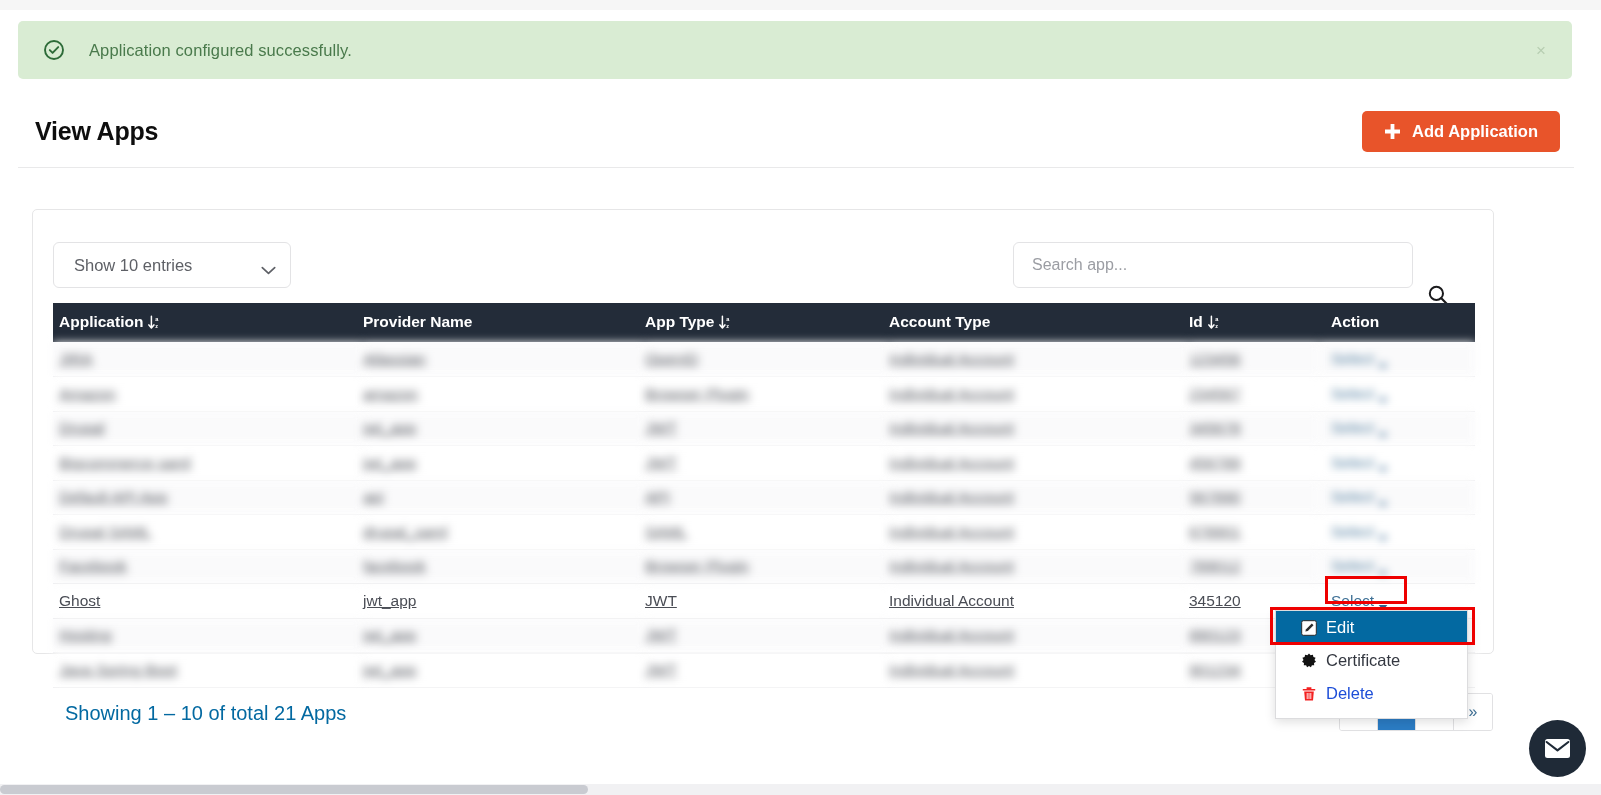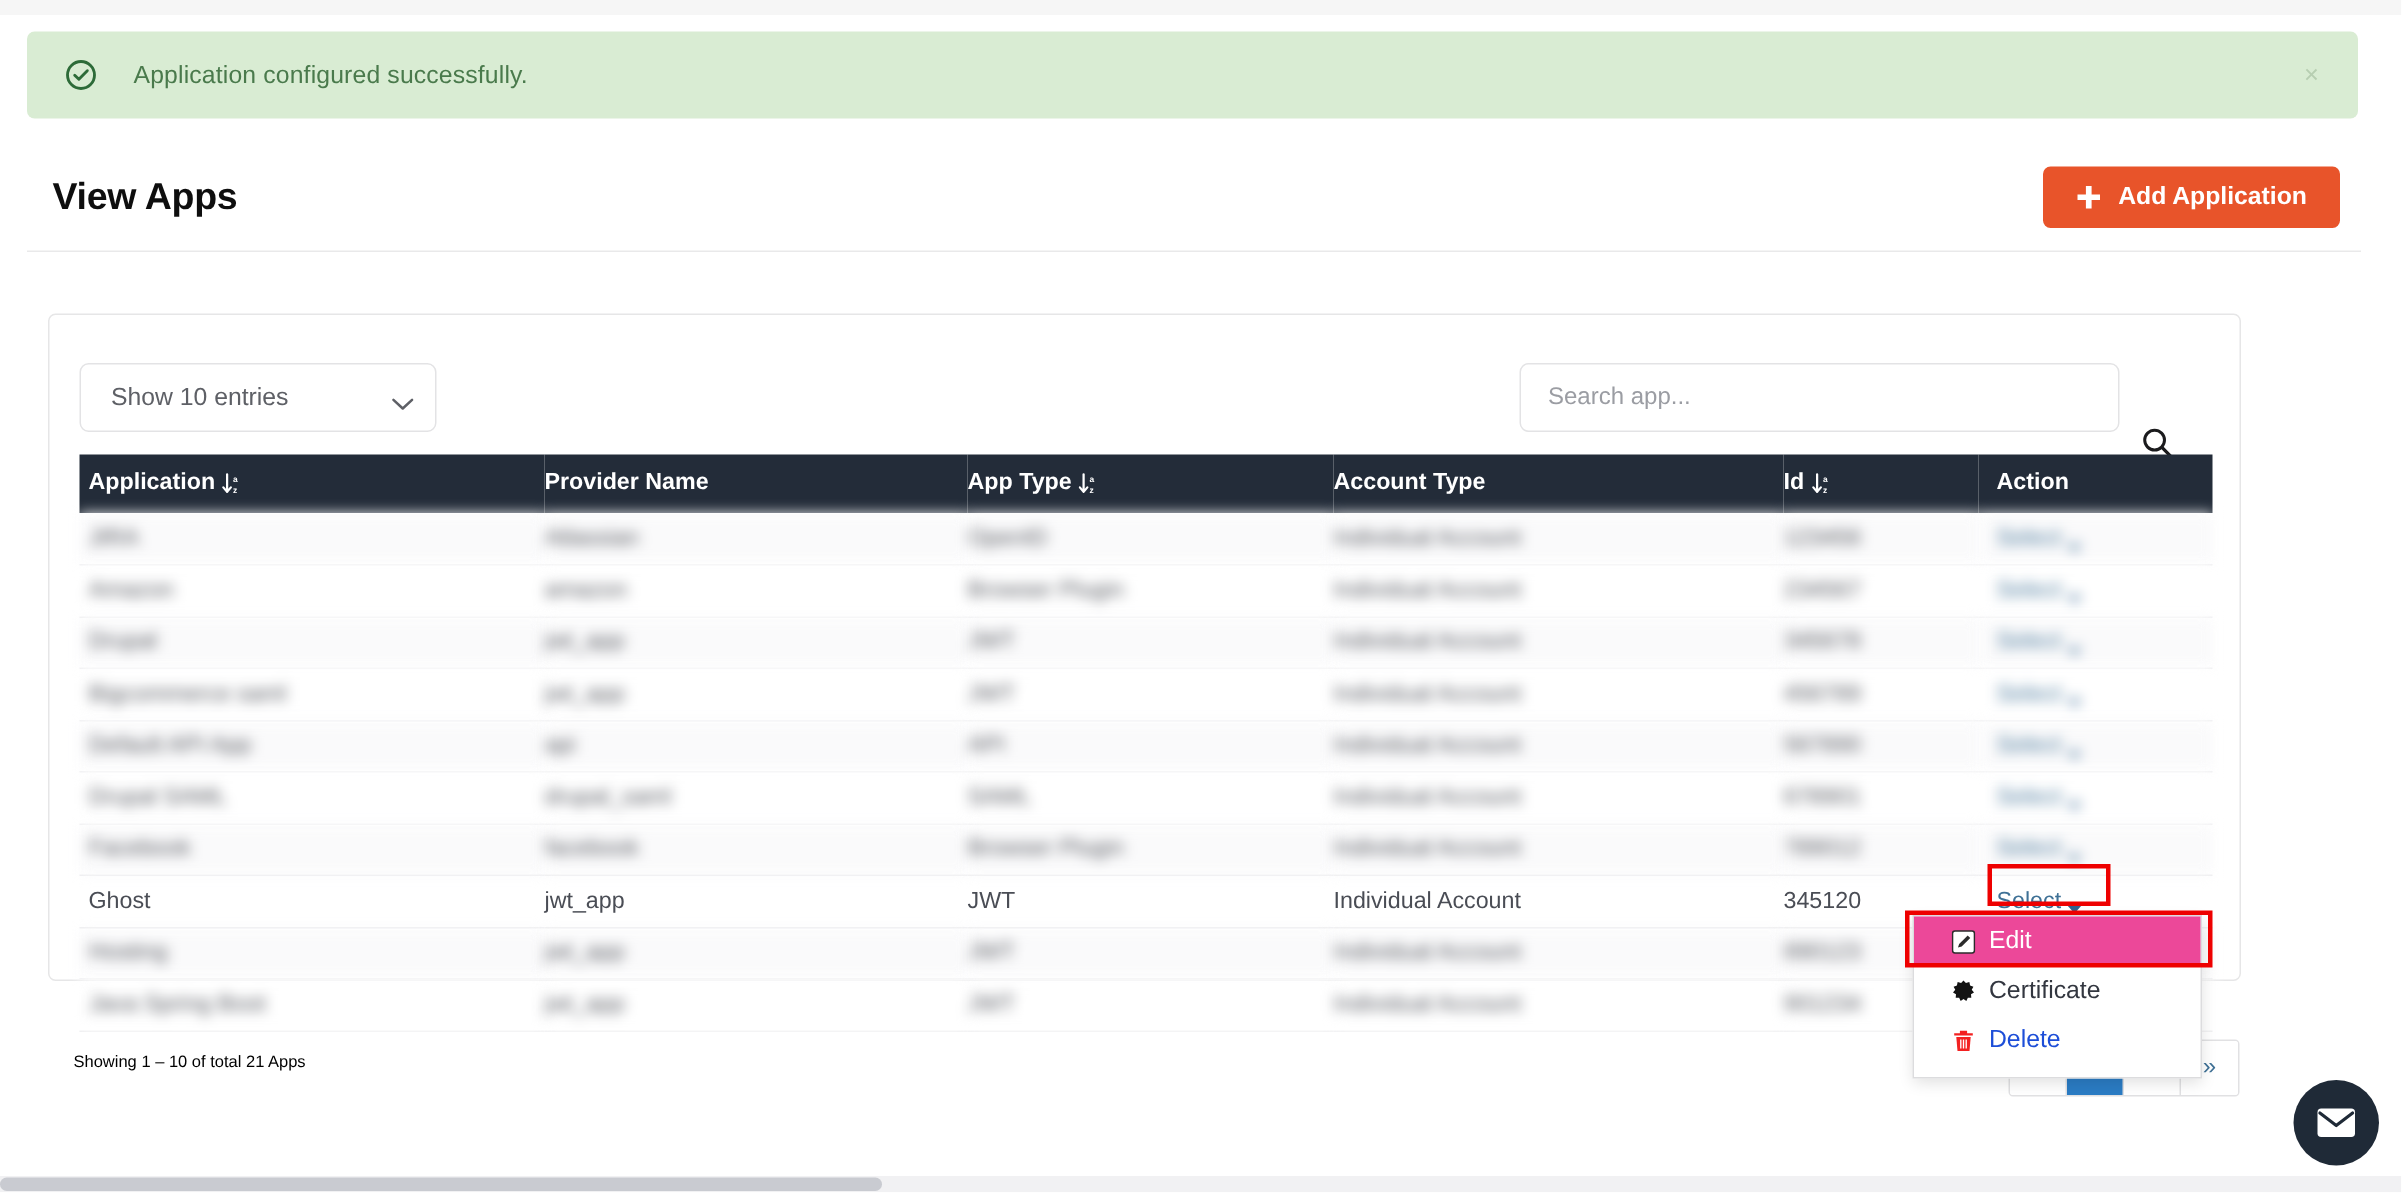--- a/index.html
+++ b/index.html
@@ -138,20 +138,21 @@
   .sort-icon { width: 13px; height: 15px; display: block; }
 
   tbody td {
     font-size: 15.5px;
     color: #4a4d55;
     padding: 0;
     height: 34.5px;
     vertical-align: middle;
     border-bottom: 1px solid #ececee;
     white-space: nowrap;
+    text-decoration: underline;
   }
   tbody tr.odd td { background: #fafafb; }
   tbody tr.even td { background: #ffffff; }
   tbody tr.redacted td { filter: blur(4.2px); opacity: .92; }
 
   .c-app   { width: 310px; padding-left: 6px !important; }
   .c-prov  { width: 282px; }
   .c-type  { width: 244px; }
   .c-acct  { width: 300px; }
   .c-id    { width: 130px; }
@@ -189,28 +190,28 @@
   }
   .dd-item {
     display: flex; align-items: center; gap: 9px;
     height: 33px;
     padding: 0 14px 0 25px;
     font-size: 16.5px;
     color: #333740;
     cursor: pointer;
     white-space: nowrap;
   }
-  .dd-item.active { background: #ec4899; color: #ffffff; }
+  .dd-item.active { background: #0369a1; color: #ffffff; }
   .dd-item.danger { color: #1d4ed8; text-align: right; }
   .dd-ico { width: 16px; height: 16px; display: block; flex: none; }
 
   
   .showing {
-    position: absolute; left: 16px; top: 492px;
-    font-size: 11px; color: #000000;
+    position: absolute; left: 32px; top: 492px;
+    font-size: 20px; color: #0369a1;
   }
   .pagination {
     position: absolute; right: 0px; top: 483px;
     display: flex;
     border: 1px solid #e1e1e3;
     border-radius: 3px;
     overflow: hidden;
     background: #ffffff;
   }
   .pg {

